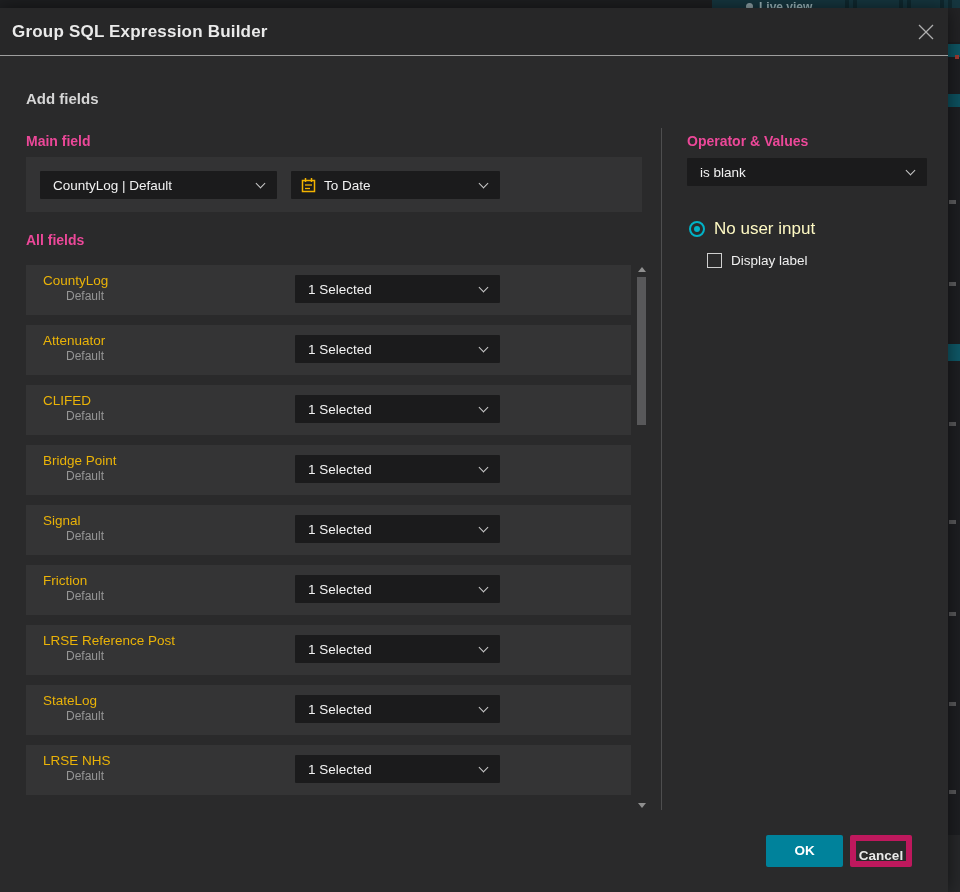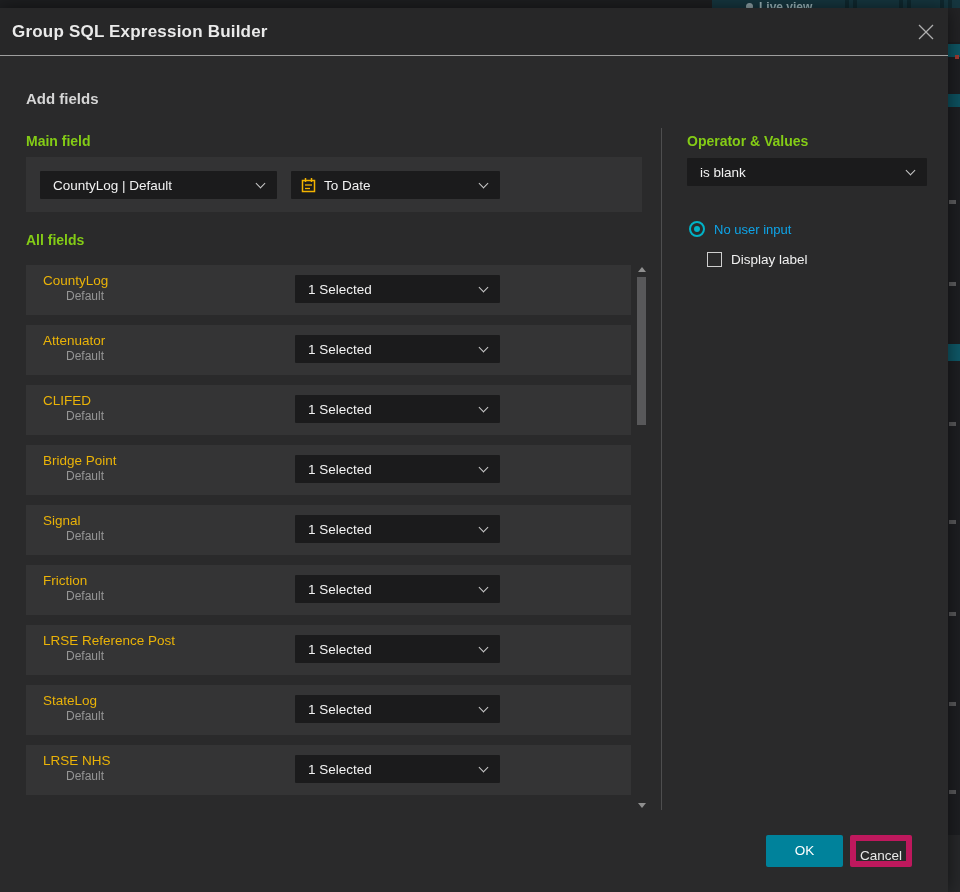--- a/index.html
+++ b/index.html
@@ -19,21 +19,21 @@
 
   
   .dialog { position:absolute; left:0; top:8px; width:948px; height:884px; background:#2a2a2b; box-shadow:0 0 18px rgba(0,0,0,.55); }
 
   .titlebar { position:absolute; left:0; top:0; width:100%; height:48px; background:#272728; border-bottom:1px solid #9e9e9e; }
   .title { position:absolute; left:12px; top:0; line-height:48px; font-size:17px; font-weight:600; color:#eaeaea; letter-spacing:.2px; }
   .close-btn { position:absolute; right:12px; top:14px; width:20px; height:20px; cursor:pointer; }
   .close-btn svg { display:block; }
 
   .h-add { position:absolute; left:26px; top:82px; font-size:15px; font-weight:bold; color:#d6d6d6; }
-  .h-sub { position:absolute; font-size:14px; font-weight:bold; color:#84cc16; }
+  .h-sub { position:absolute; font-size:14px; font-weight:bold; color:#ec4899; }
   .h-main { left:26px; top:125px; }
   .h-all  { left:26px; top:224px; }
   .h-op   { left:687px; top:125px; }
 
   
   .dropdown { position:absolute; height:28px; background:#1b1b1c; border-radius:1px; cursor:pointer; display:flex; align-items:center;text-align:right; }
   .dd-text { padding-left:13px; font-size:13.5px; color:#f2f2f2; white-space:nowrap; }
   .chevron { position:absolute; right:13px; top:50%; width:7px; height:7px; margin-top:-5px;
              border-right:1.6px solid #c9c9c9; border-bottom:1.6px solid #c9c9c9; transform:rotate(45deg); }
 
@@ -59,28 +59,28 @@
 
   .v-divider { position:absolute; left:661px; top:120px; width:1px; height:682px; background:#4e4e4f; }
 
   
   .dd-operator { left:687px; top:150px; width:240px; }
 
   .radio-row { position:absolute; left:689px; top:213px; height:16px; display:flex; align-items:center; cursor:pointer; }
   .radio { width:16px; height:16px; border-radius:50%; border:2px solid #555; background:#2a2a2b; position:relative; flex:0 0 auto; }
   .radio.selected { border-color:var(--radio-accent,#00b2c7); }
   .radio.selected::after { content:""; position:absolute; left:3px; top:3px; width:6px; height:6px; border-radius:50%; background:var(--radio-accent,#00b2c7); }
-  .radio-label { margin-left:9px; font-size:13px; color:#0ea5e9; white-space:nowrap; }
-
-  .check-row { position:absolute; left:707px; top:244px; height:16px; display:flex; align-items:flex-start; cursor:pointer; }
+  .radio-label { margin-left:9px; font-size:17px; color:#fef9c3; white-space:nowrap; }
+
+  .check-row { position:absolute; left:707px; top:244px; height:16px; display:flex; align-items:center; cursor:pointer; }
   .checkbox { width:15px; height:15px; border:1.5px solid #cfcfcf; background:transparent; flex:0 0 auto; }
   .check-label { margin-left:9px; font-size:13.5px; color:#f0f0f0; white-space:nowrap; }
 
   
-  .btn { position:absolute; top:827px; height:32px; font-size:13.5px; text-align:center; line-height:32px; cursor:pointer; border-radius:2px; }
+  .btn { position:absolute; top:827px; height:32px; font-size:13.5px; text-align:center; line-height:32px; cursor:pointer; border-radius:2px;font-weight:bold; }
   .btn-ok { left:766px; width:77px; background:var(--accent,#00829b); color:#ffffff; }
   .btn-cancel { left:850px; width:62px; background:transparent; border:6px solid #be185d; color:#e8e8e8; line-height:30px; }
 </style>
 </head>
 <body>
 
 <div class="screen">
 
   <div class="bg-topbar">
     <div class="teal-seg">

